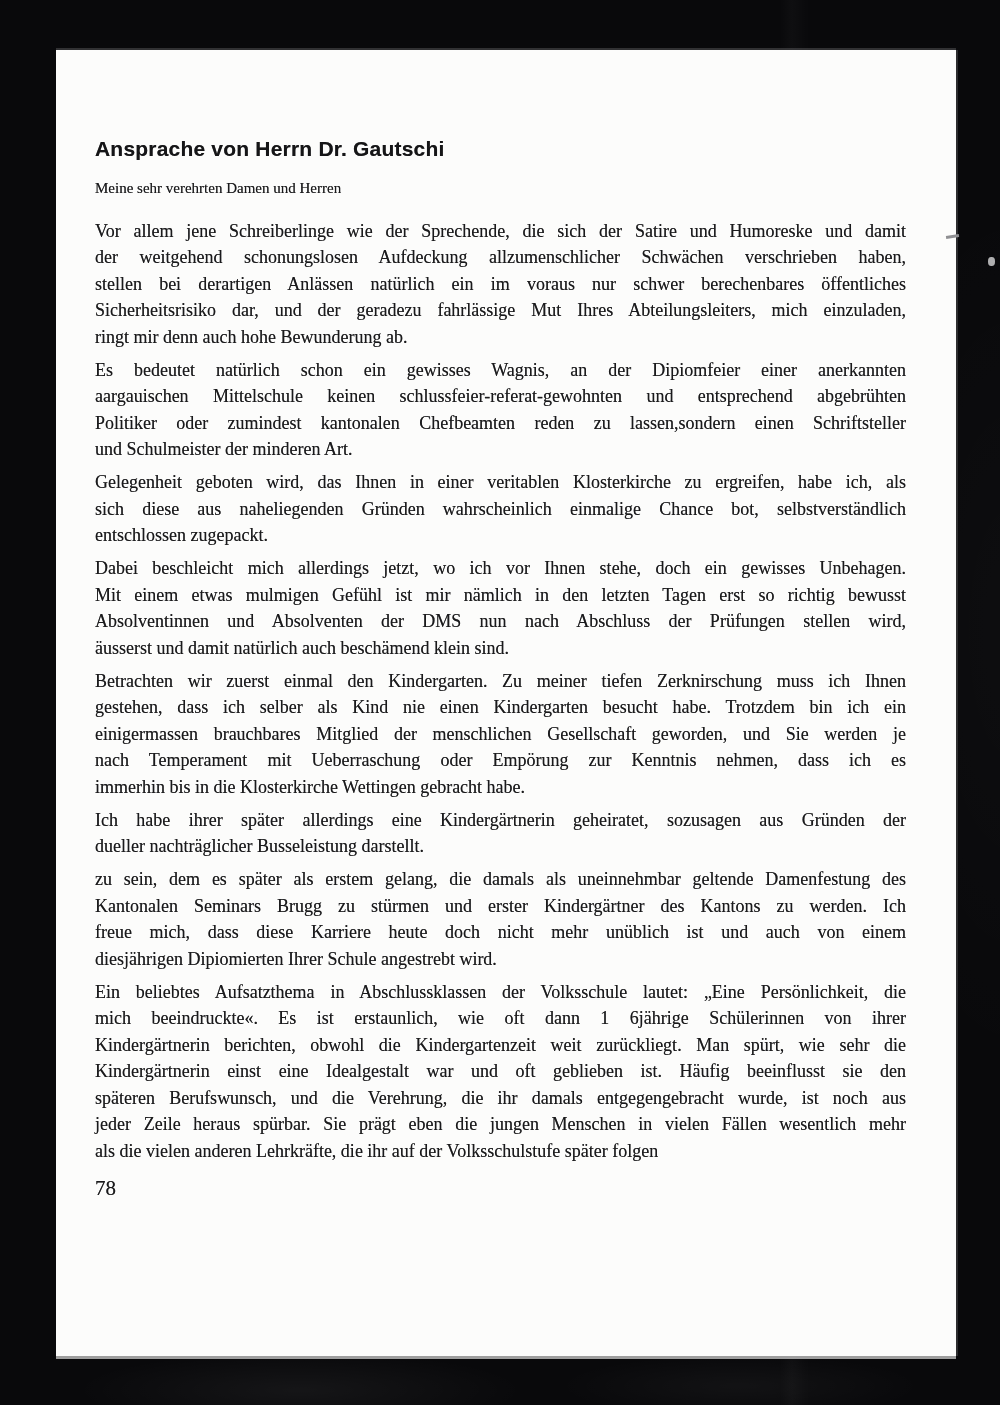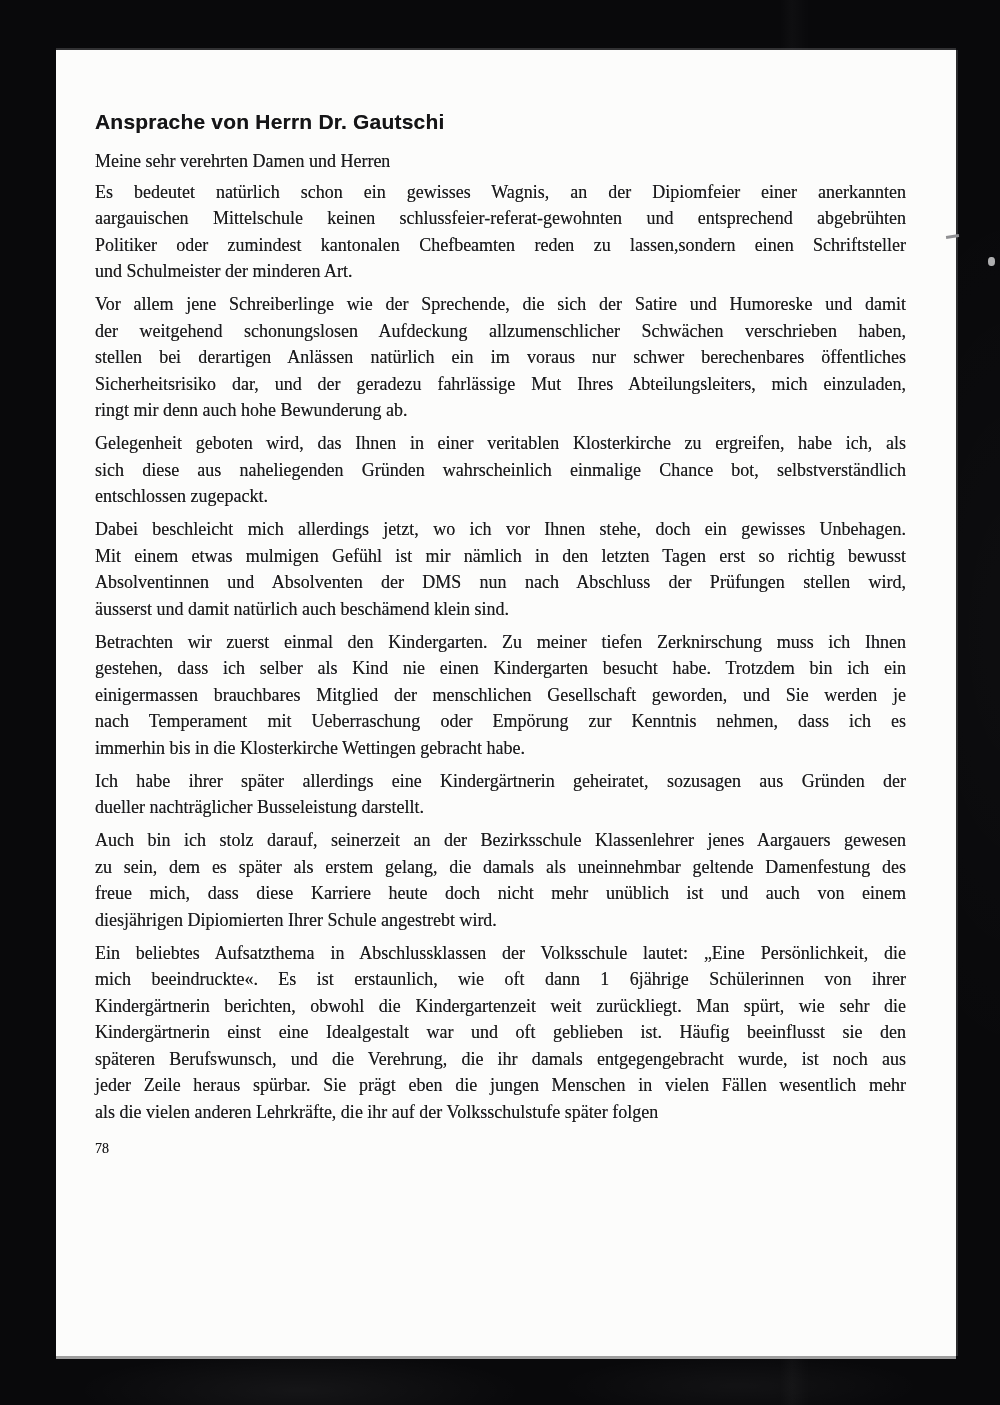--- a/index.html
+++ b/index.html
@@ -13,51 +13,51 @@
       linear-gradient(90deg, transparent 78%, rgba(255,255,255,.025) 79.2%, transparent 81%);
     position: relative;
     font-family: "Liberation Serif", serif;
   }
   .paper {
     position: absolute;
     left: 56px; top: 50px;
     width: 900px; height: 1306px;
     background: #fcfcfb;
     box-shadow: 0 3px 0 rgba(185,185,185,.85), 0 -2px 0 rgba(110,110,112,.4), 2px 0 0 rgba(150,150,150,.25);
-    padding: 60px 50px 40px 39px;
+    padding: 87px 50px 40px 39px;
     overflow: hidden;
     color: #1a1a1c;
     text-shadow: 0 0 .5px rgba(20,20,20,.6);
   }
   .doc-title {
     font-family: "Liberation Sans", sans-serif;
     font-weight: bold;
     font-size: 21px;
     line-height: 24px;
     letter-spacing: .2px;
     color: #151517;
     margin-bottom: 14px;
   }
   .salutation {
-    font-size: 18px;
+    font-size: 15px;
     line-height: 26.5px;
-    margin-bottom: 4px;
+    margin-bottom: 16px;
   }
   .para { margin-bottom: 6.5px; }
   .line {
     font-size: 18px;
     line-height: 26.5px;
     text-align: justify;
     text-align-last: left;
     white-space: normal;
   }
   .line.jl { text-align-last: justify; }
   .pagenum {
     margin-top: 12px;
-    font-size: 14px;
+    font-size: 21px;
     line-height: 24px;
   }
   .edge-tick {
     position: absolute;
     left: 946px; top: 235px;
     width: 13px; height: 3px;
     background: #8f8f92;
     transform: rotate(-8deg);
   }
   .edge-speck {
@@ -70,31 +70,31 @@
   }
 </style>
 </head>
 <body>
 
 <div class="paper">
   <div class="doc-title">Ansprache von Herrn Dr. Gautschi</div>
   <div class="salutation">Meine sehr verehrten Damen und Herren</div>
   <div id="body-text">
       <div class="para">
-        <div class="line jl">Es bedeutet natürlich schon ein gewisses Wagnis, an der Dipiomfeier einer anerkannten</div>
-        <div class="line jl">aargauischen Mittelschule keinen schlussfeier-referat-gewohnten und entsprechend abgebrühten</div>
-        <div class="line jl">Politiker oder zumindest kantonalen Chefbeamten reden zu lassen,sondern einen Schriftsteller</div>
-        <div class="line">und Schulmeister der minderen Art.</div>
-      </div>
-      <div class="para">
         <div class="line jl">Vor allem jene Schreiberlinge wie der Sprechende, die sich der Satire und Humoreske und damit</div>
         <div class="line jl">der weitgehend schonungslosen Aufdeckung allzumenschlicher Schwächen verschrieben haben,</div>
         <div class="line jl">stellen bei derartigen Anlässen natürlich ein im voraus nur schwer berechenbares öffentliches</div>
         <div class="line jl">Sicherheitsrisiko dar, und der geradezu fahrlässige Mut Ihres Abteilungsleiters, mich einzuladen,</div>
         <div class="line">ringt mir denn auch hohe Bewunderung ab.</div>
+      </div>
+      <div class="para">
+        <div class="line jl">Es bedeutet natürlich schon ein gewisses Wagnis, an der Dipiomfeier einer anerkannten</div>
+        <div class="line jl">aargauischen Mittelschule keinen schlussfeier-referat-gewohnten und entsprechend abgebrühten</div>
+        <div class="line jl">Politiker oder zumindest kantonalen Chefbeamten reden zu lassen,sondern einen Schriftsteller</div>
+        <div class="line">und Schulmeister der minderen Art.</div>
       </div>
       <div class="para">
         <div class="line jl">Gelegenheit geboten wird, das Ihnen in einer veritablen Klosterkirche zu ergreifen, habe ich, als</div>
         <div class="line jl">sich diese aus naheliegenden Gründen wahrscheinlich einmalige Chance bot, selbstverständlich</div>
         <div class="line">entschlossen zugepackt.</div>
       </div>
       <div class="para">
         <div class="line jl">Dabei beschleicht mich allerdings jetzt, wo ich vor Ihnen stehe, doch ein gewisses Unbehagen.</div>
         <div class="line jl">Mit einem etwas mulmigen Gefühl ist mir nämlich in den letzten Tagen erst so richtig bewusst</div>
         <div class="line jl">Absolventinnen und Absolventen der DMS nun nach Abschluss der Prüfungen stellen wird,</div>
@@ -105,22 +105,22 @@
         <div class="line jl">gestehen, dass ich selber als Kind nie einen Kindergarten besucht habe. Trotzdem bin ich ein</div>
         <div class="line jl">einigermassen brauchbares Mitglied der menschlichen Gesellschaft geworden, und Sie werden je</div>
         <div class="line jl">nach Temperament mit Ueberraschung oder Empörung zur Kenntnis nehmen, dass ich es</div>
         <div class="line">immerhin bis in die Klosterkirche Wettingen gebracht habe.</div>
       </div>
       <div class="para">
         <div class="line jl">Ich habe ihrer später allerdings eine Kindergärtnerin geheiratet, sozusagen aus Gründen der</div>
         <div class="line">dueller nachträglicher Busseleistung darstellt.</div>
       </div>
       <div class="para">
-        <div class="line jl">Auch bin ich stolz darauf, seinerzeit an der Bezirksschule Klassenlehrer jenes Aargauers gewesen</div>
         <div class="line jl">zu sein, dem es später als erstem gelang, die damals als uneinnehmbar geltende Damenfestung des</div>
+        <div class="line jl">Kantonalen Seminars Brugg zu stürmen und erster Kindergärtner des Kantons zu werden. Ich</div>
         <div class="line jl">freue mich, dass diese Karriere heute doch nicht mehr unüblich ist und auch von einem</div>
         <div class="line">diesjährigen Dipiomierten Ihrer Schule angestrebt wird.</div>
       </div>
       <div class="para">
         <div class="line jl">Ein beliebtes Aufsatzthema in Abschlussklassen der Volksschule lautet: „Eine Persönlichkeit, die</div>
         <div class="line jl">mich beeindruckte«. Es ist erstaunlich, wie oft dann 1 6jährige Schülerinnen von ihrer</div>
         <div class="line jl">Kindergärtnerin berichten, obwohl die Kindergartenzeit weit zurückliegt. Man spürt, wie sehr die</div>
         <div class="line jl">Kindergärtnerin einst eine Idealgestalt war und oft geblieben ist. Häufig beeinflusst sie den</div>
         <div class="line jl">späteren Berufswunsch, und die Verehrung, die ihr damals entgegengebracht wurde, ist noch aus</div>
         <div class="line jl">jeder Zeile heraus spürbar. Sie prägt eben die jungen Menschen in vielen Fällen wesentlich mehr</div>

